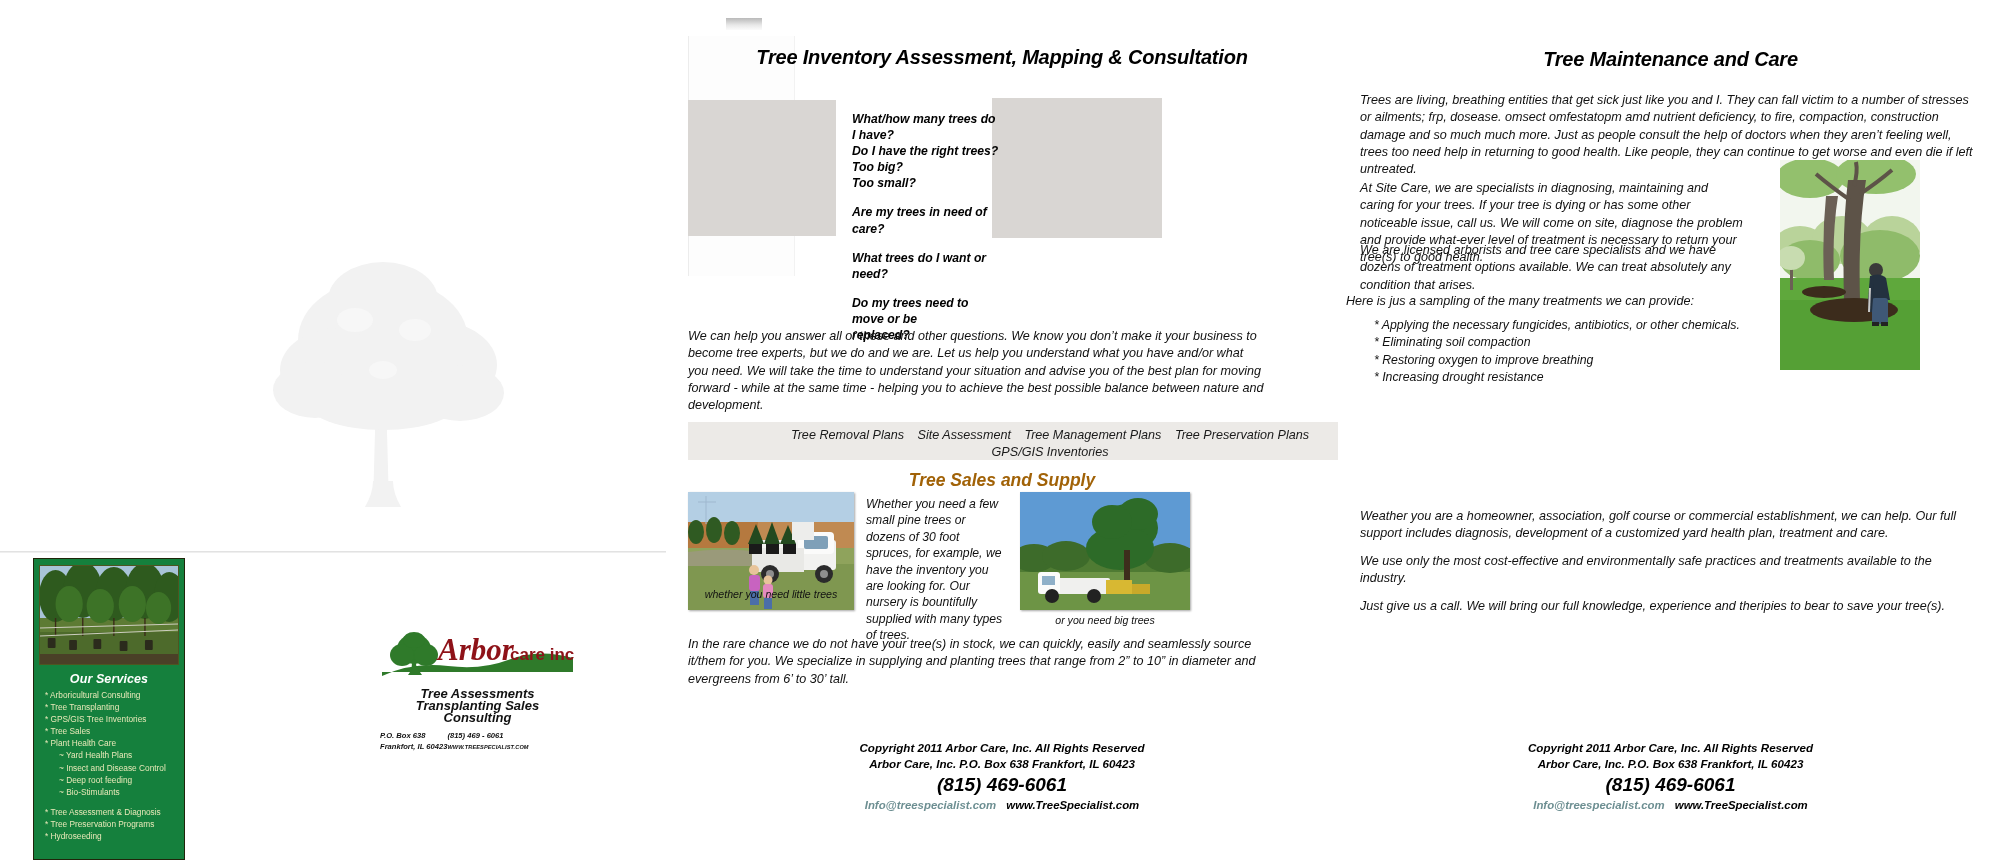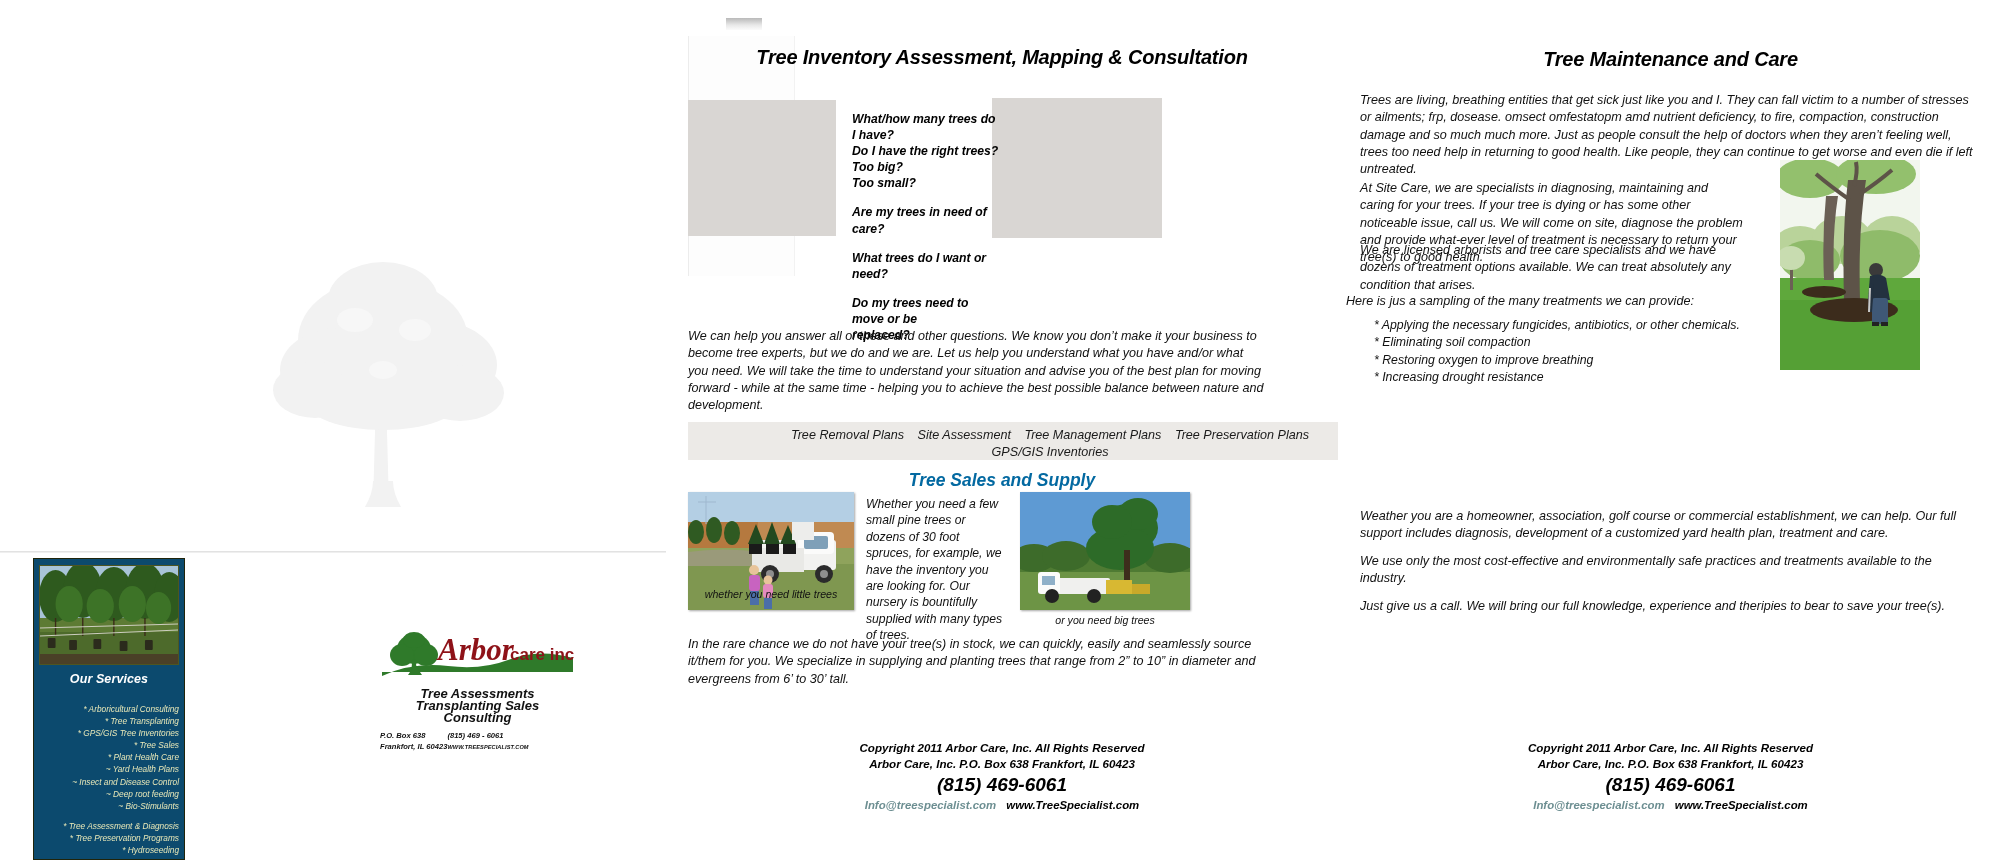--- a/index.html
+++ b/index.html
@@ -46,21 +46,21 @@
     width: 320px; height: 400px;
     opacity: 1;
     pointer-events: none;
   }
 
   
   #services-box {
     position: absolute;
     left: 33px; top: 558px;
     width: 152px; height: 302px;
-    background: #0c4a6e;
+    background: #15803d;
     border: 1px solid #20240a;
     box-sizing: border-box;
     padding: 6px 5px 4px 5px;
   }
   #services-photo {
     width: 100%; height: 100px;
     position: relative;
     overflow: hidden;
     border: 1px solid #4e5520;
     box-sizing: border-box;
@@ -69,29 +69,27 @@
     text-align: center;
     color: #ffffff;
     font-weight: bold;
     font-style: italic;
     font-size: 12.5px;
     margin-top: 7px;
     letter-spacing: .1px;
     font-family: "Liberation Sans", sans-serif;
   }
   .services-list {
-    margin-top: 17px;
+    margin-top: 3px;
     padding: 0 0 0 6px;
     list-style: none;
     color: #e8e8b8;
-    font-style: italic;
     font-size: 8.3px;
     line-height: 12.1px;
     font-family: "Liberation Sans", sans-serif;
-    text-align: right;
   }
   .services-list li { white-space: nowrap; }
   .services-list li.sub { padding-left: 14px; }
   .services-list li.gap { margin-top: 8px; }
 
   
   #logo-block {
     position: absolute;
     left: 380px; top: 630px;
     width: 195px;
@@ -160,21 +158,21 @@
     text-align: center;
     letter-spacing: -.2px;
     color: #000;
   }
   h2.sub-title {
     margin: 0;
     font-size: 17.5px;
     font-weight: bold;
     font-style: italic;
     text-align: center;
-    color: #0369a1;
+    color: #a16207;
   }
   p.body {
     margin: 0;
     font-size: 12.6px;
     font-style: italic;
     line-height: 17.3px;
     color: #111;
   }
   p.body-sm {
     margin: 0;

